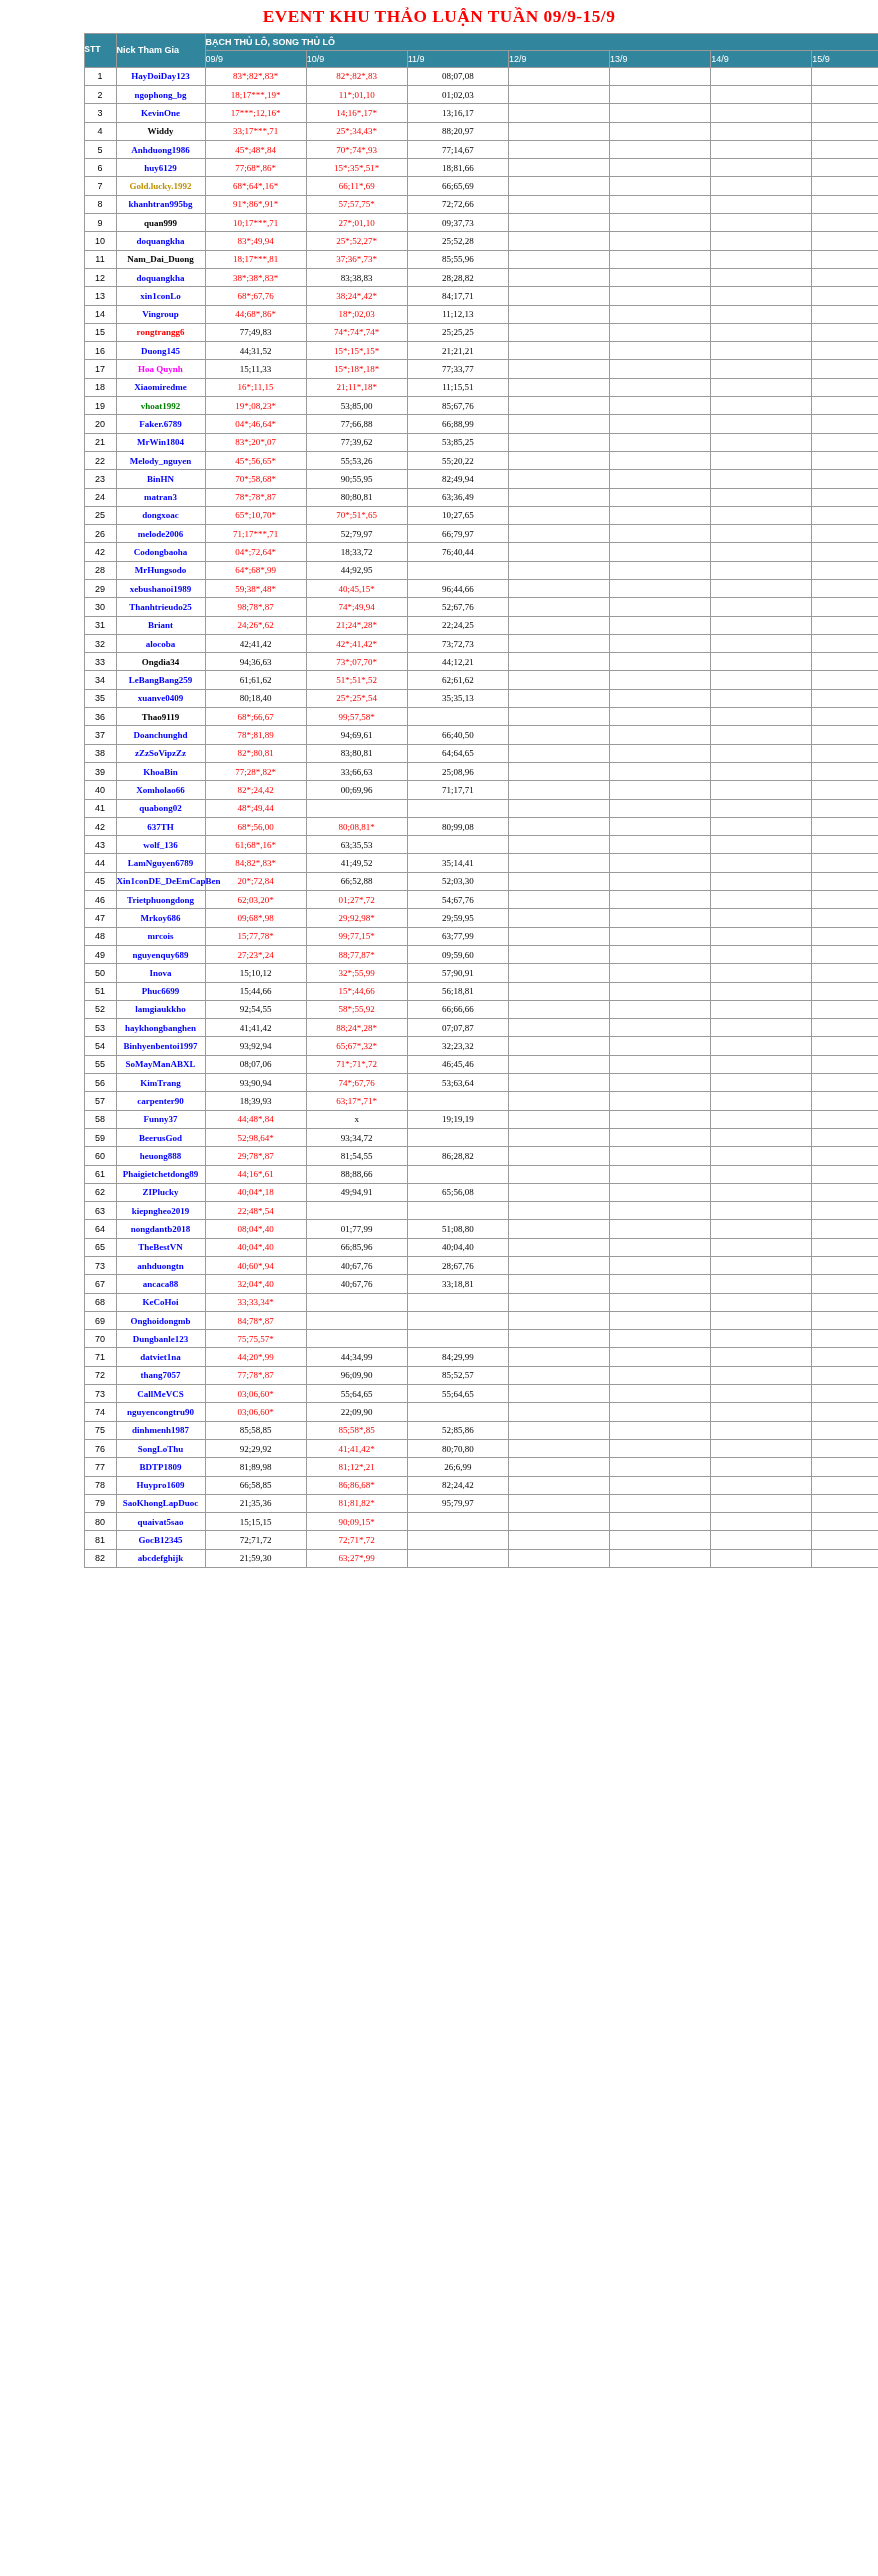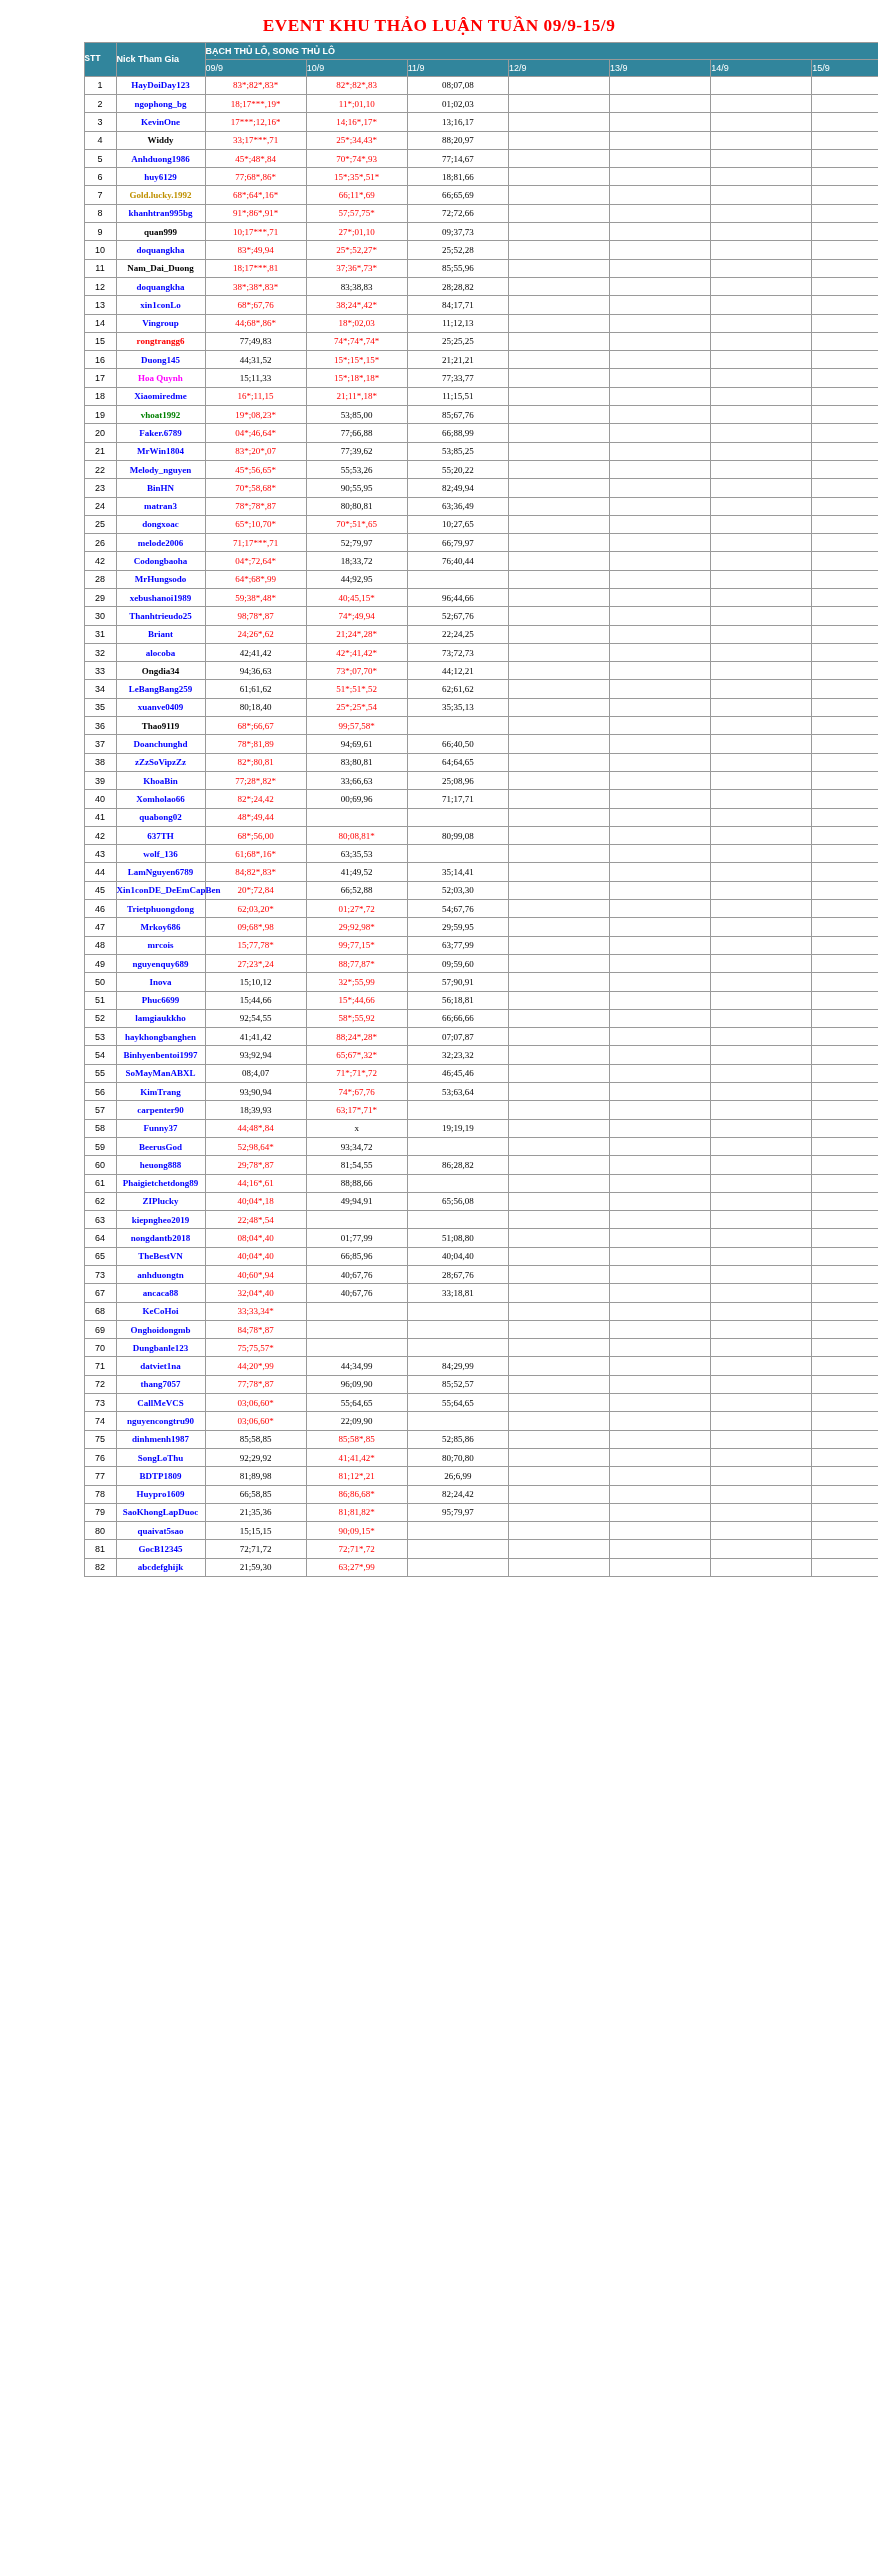--- a/index.html
+++ b/index.html
@@ -3,21 +3,21 @@
 <meta charset="utf-8">
 <style>
   html, body {
     margin: 0;
     padding: 0;
     background: #ffffff;
     font-family: "Liberation Sans", sans-serif;
   }
   #page {
     width: 711px;
-    margin: 9px auto;
+    margin: 0 auto;
     background: #fff;
     position: relative;
   }
   .title {
     text-align: center;
     color: #ff0000;
     font-weight: bold;
     font-size: 17.3px;
     font-family: "Liberation Serif", serif;
     letter-spacing: 0.5px;
@@ -759,21 +759,21 @@
           <td class="cell c-black">32;23,32</td>
           <td class="cell "></td>
           <td class="cell "></td>
           <td class="cell "></td>
           <td class="cell "></td>
           <td class="total">1</td>
         </tr>
         <tr>
           <td class="stt">55</td>
           <td class="nick c-blue">SoMayManABXL</td>
-          <td class="cell c-black">08;4,07</td>
+          <td class="cell c-black">08;07,06</td>
           <td class="cell c-red">71*;71*,72</td>
           <td class="cell c-black">46;45,46</td>
           <td class="cell "></td>
           <td class="cell "></td>
           <td class="cell "></td>
           <td class="cell "></td>
           <td class="total">1</td>
         </tr>
         <tr>
           <td class="stt">56</td>

